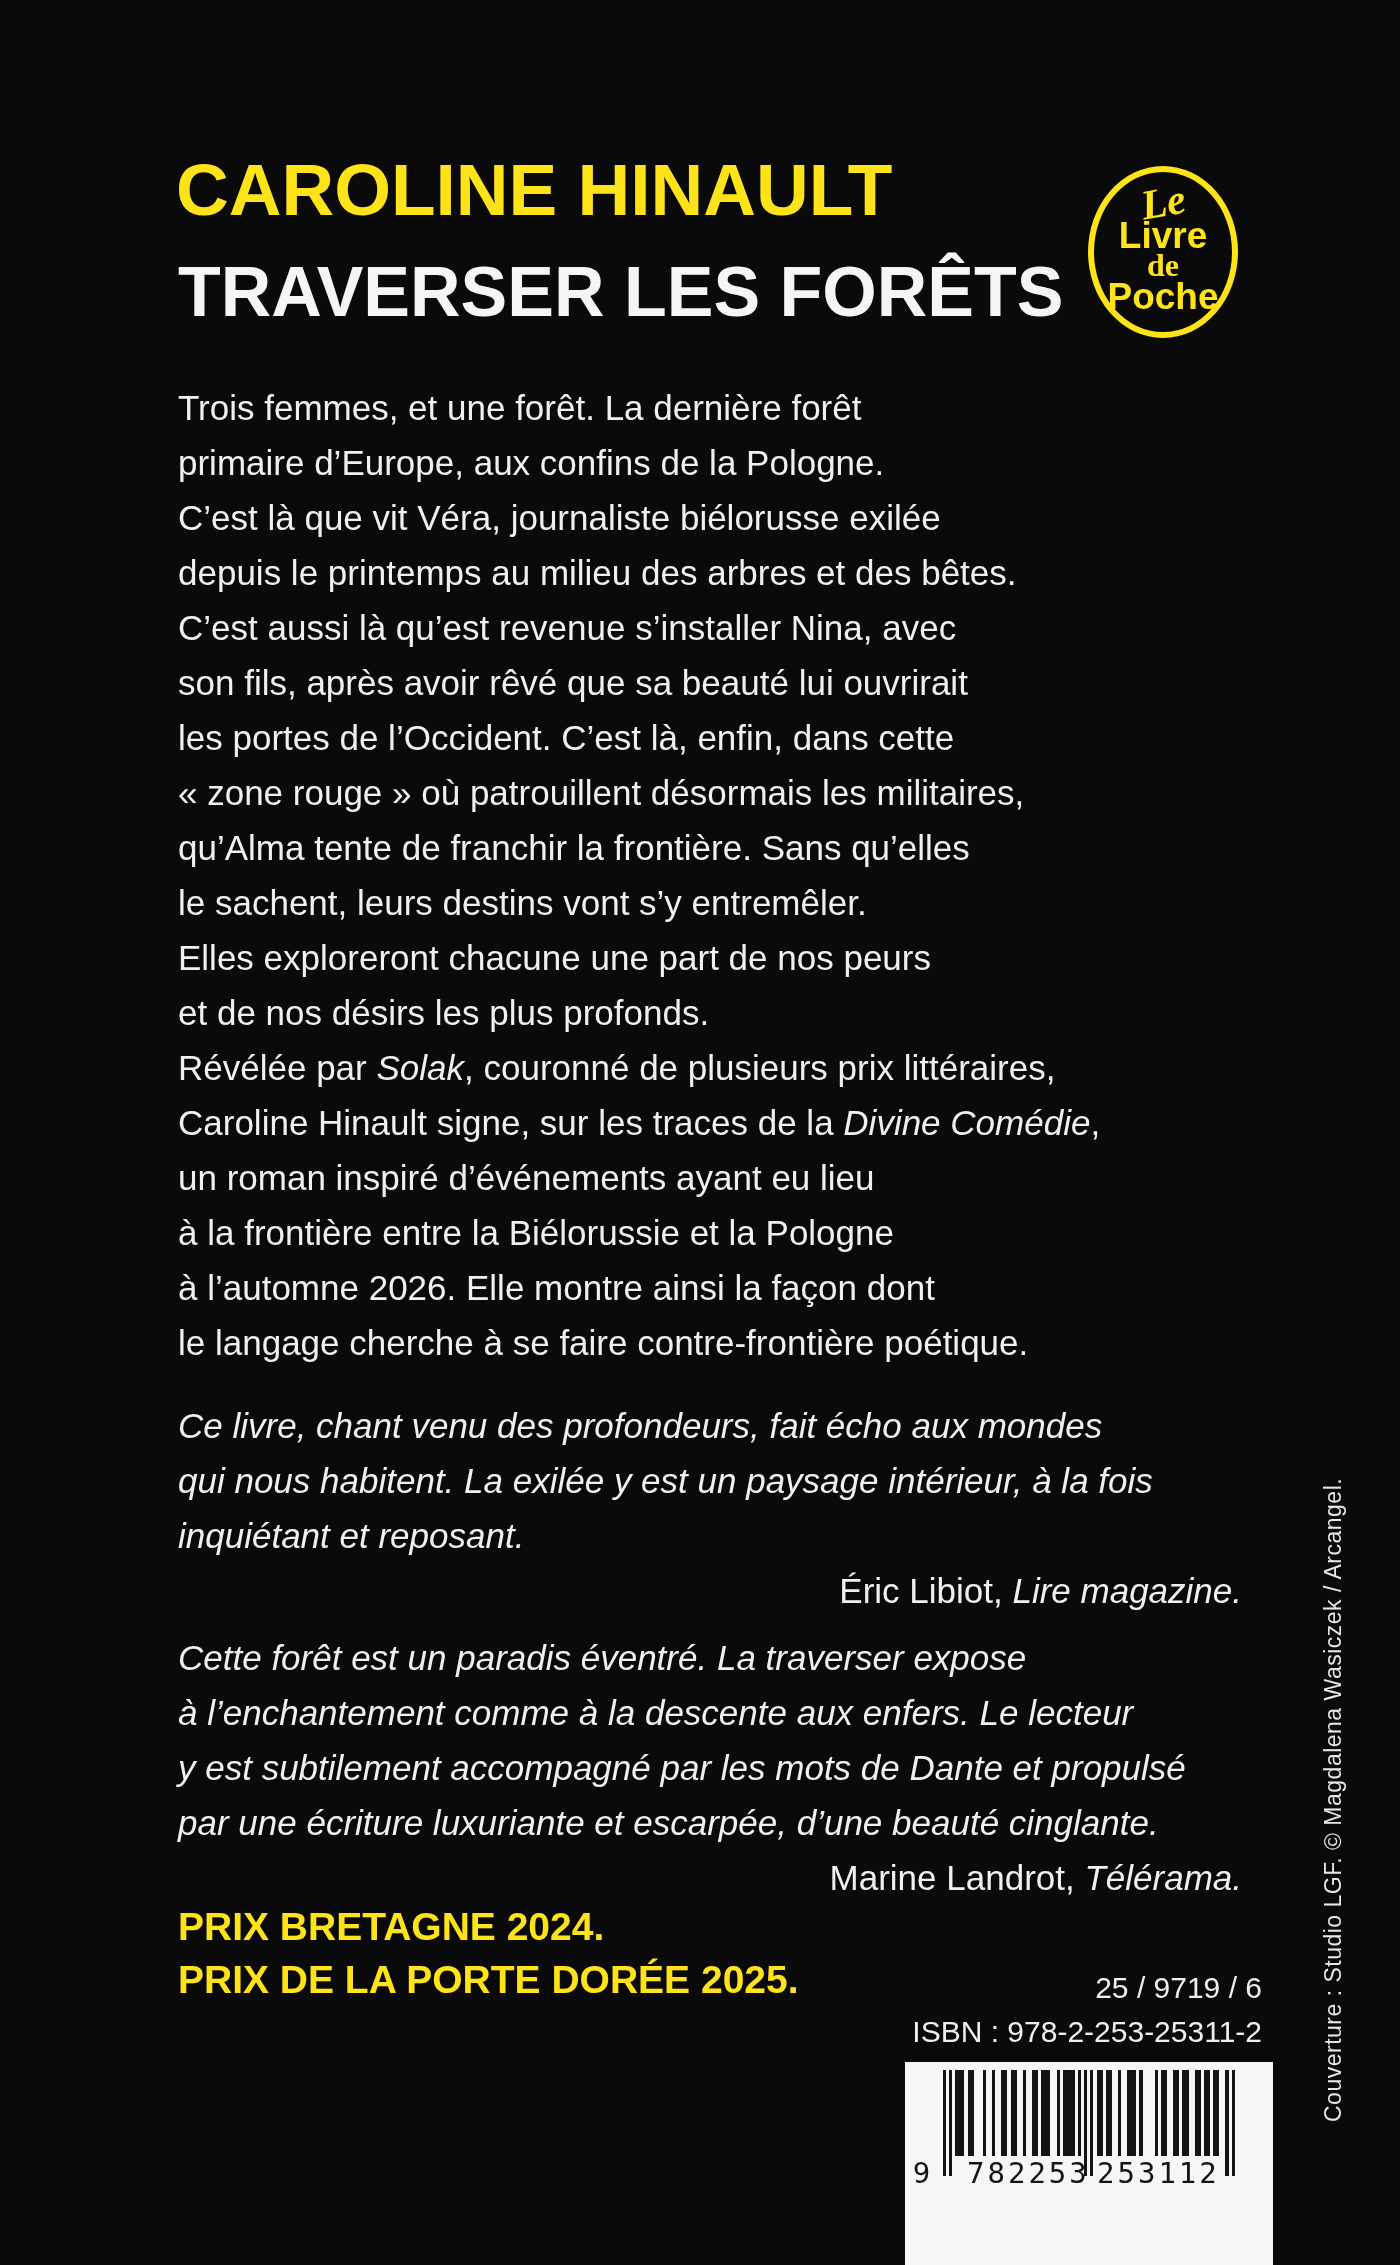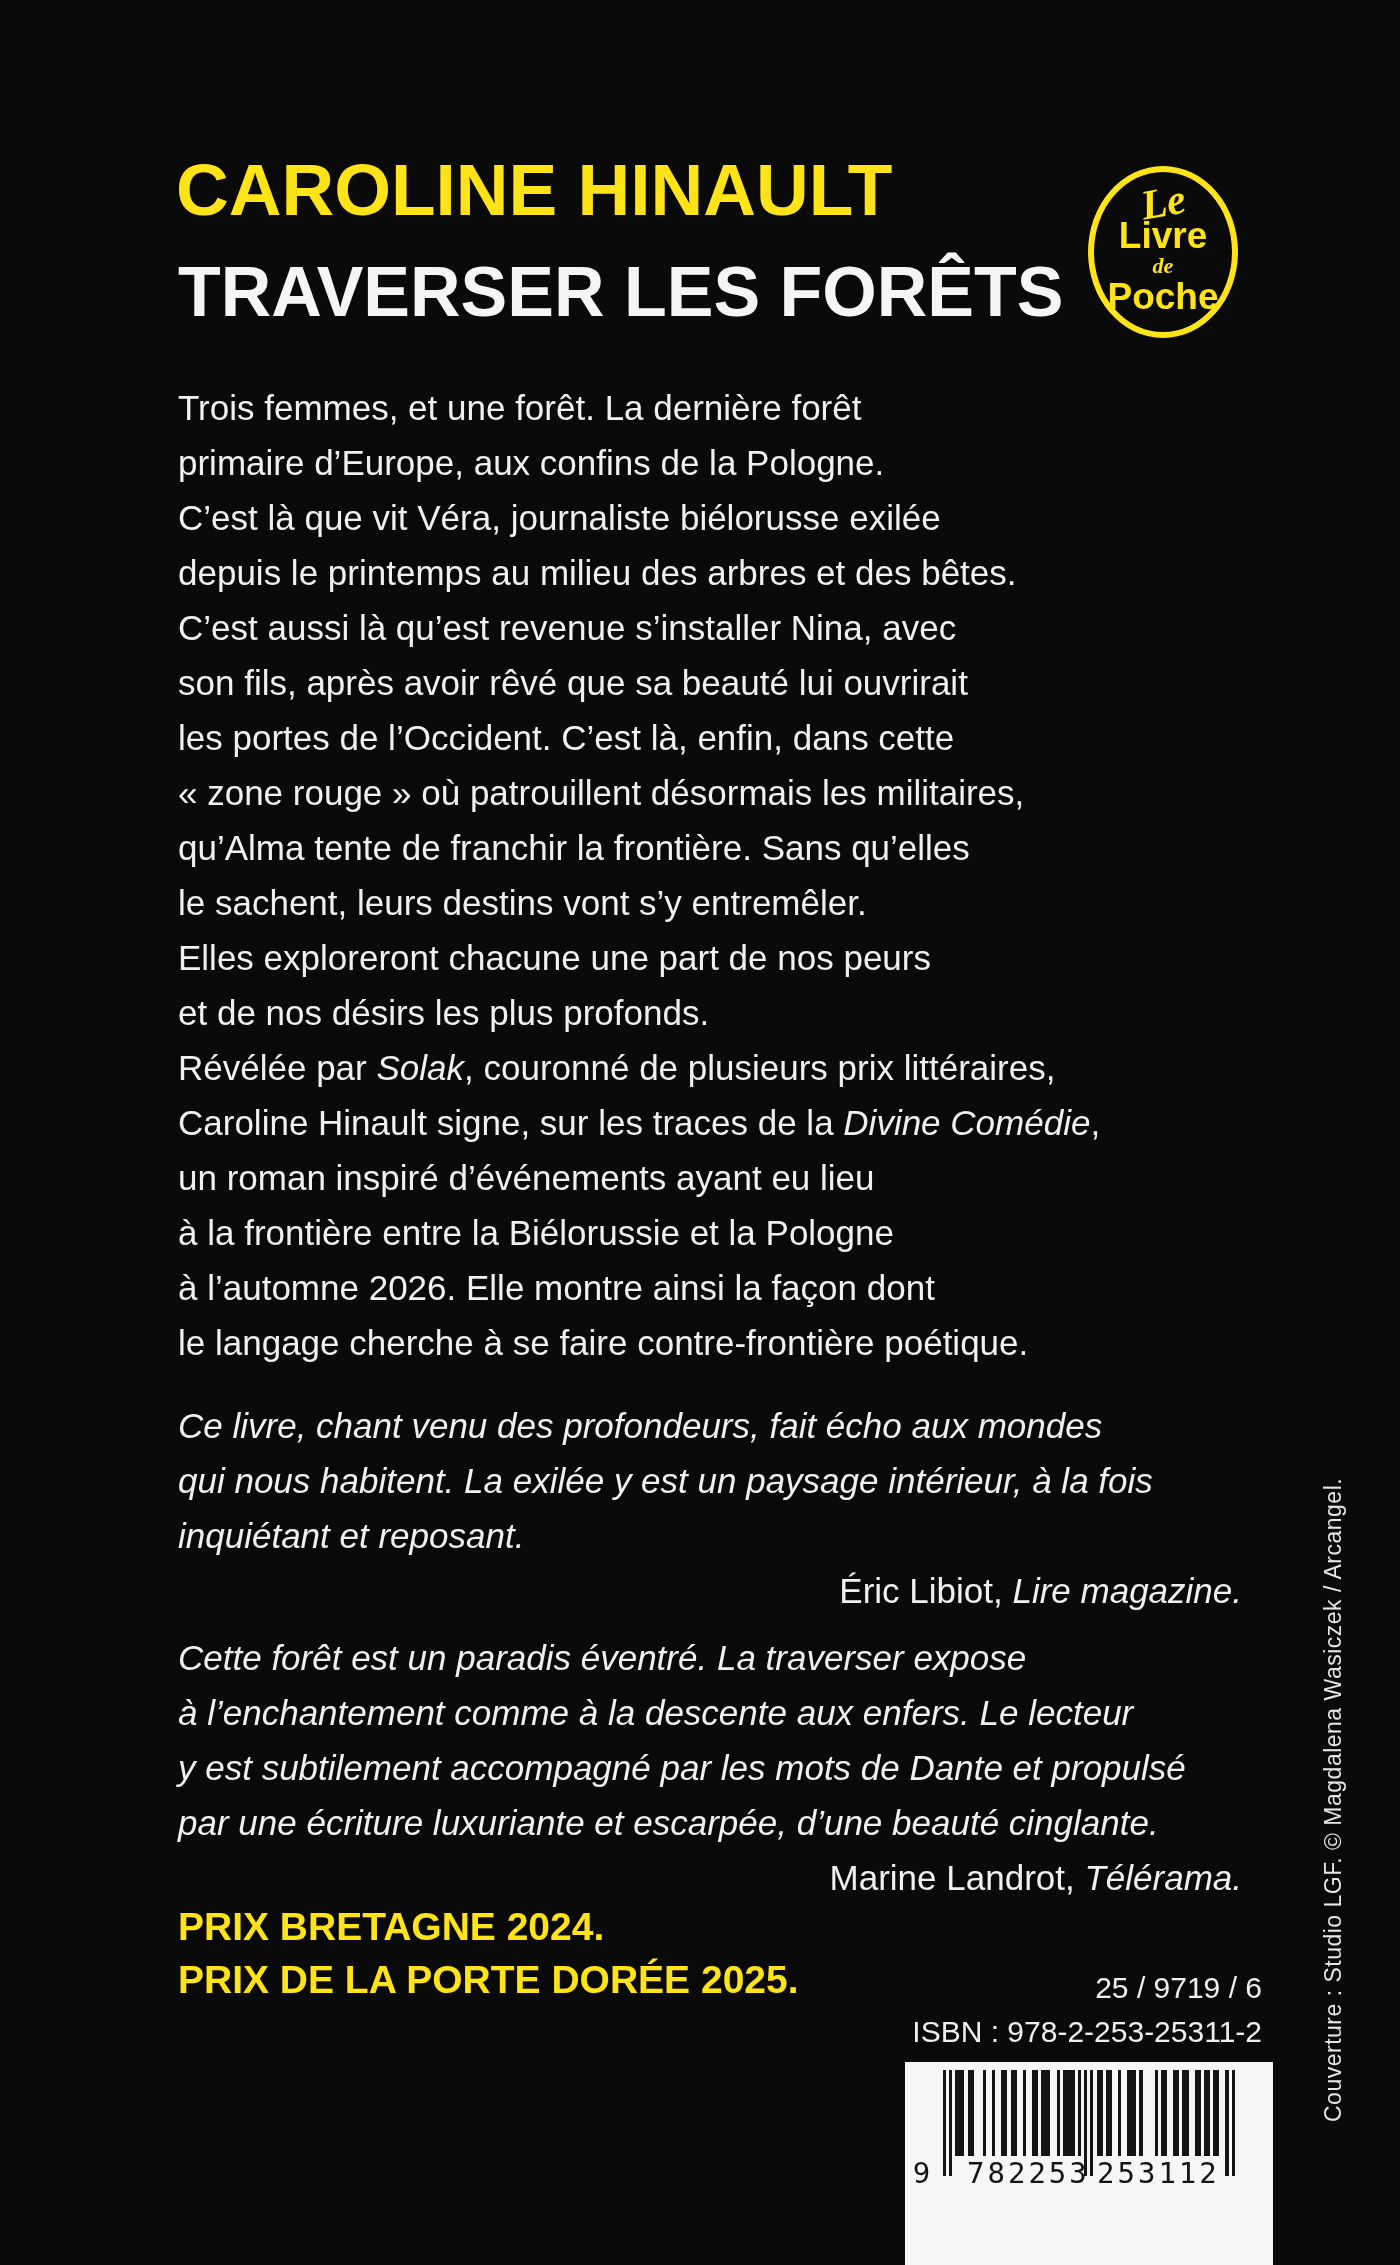--- a/index.html
+++ b/index.html
@@ -19,22 +19,22 @@
   }
   .logo{
     position:absolute;left:1088px;top:166px;width:150px;height:172px;
     border:6px solid var(--y,#ffe319);border-radius:50%;box-sizing:border-box;
     color:var(--y,#ffe319);display:flex;flex-direction:column;
     align-items:center;justify-content:center;text-align:center;
   }
   .logo .le{font-family:"Liberation Serif",serif;font-style:italic;font-weight:700;
     font-size:42px;line-height:30px;transform:rotate(-10deg);}
   .logo .livre{font-size:37px;font-weight:700;line-height:37px;}
-  .logo .de{font-family:"Liberation Serif",serif;font-style:italic;font-weight:700;
-    font-size:22px;line-height:23px;}
+  .logo .de{font-family:"Liberation Serif",serif;font-weight:700;
+    font-size:32px;line-height:23px;}
   .logo .poche{font-size:37px;font-weight:700;line-height:40px;}
   .flow{
     position:absolute;left:178px;top:380px;width:1064px;
     color:var(--txt,#f0f0f0);font-size:35px;
   }
   .line{line-height:55px;white-space:nowrap;}
   .it{font-style:italic;}
   .review{margin-top:28px;}
   .review + .review{margin-top:12px;}
   .review .rq{font-style:italic;}

